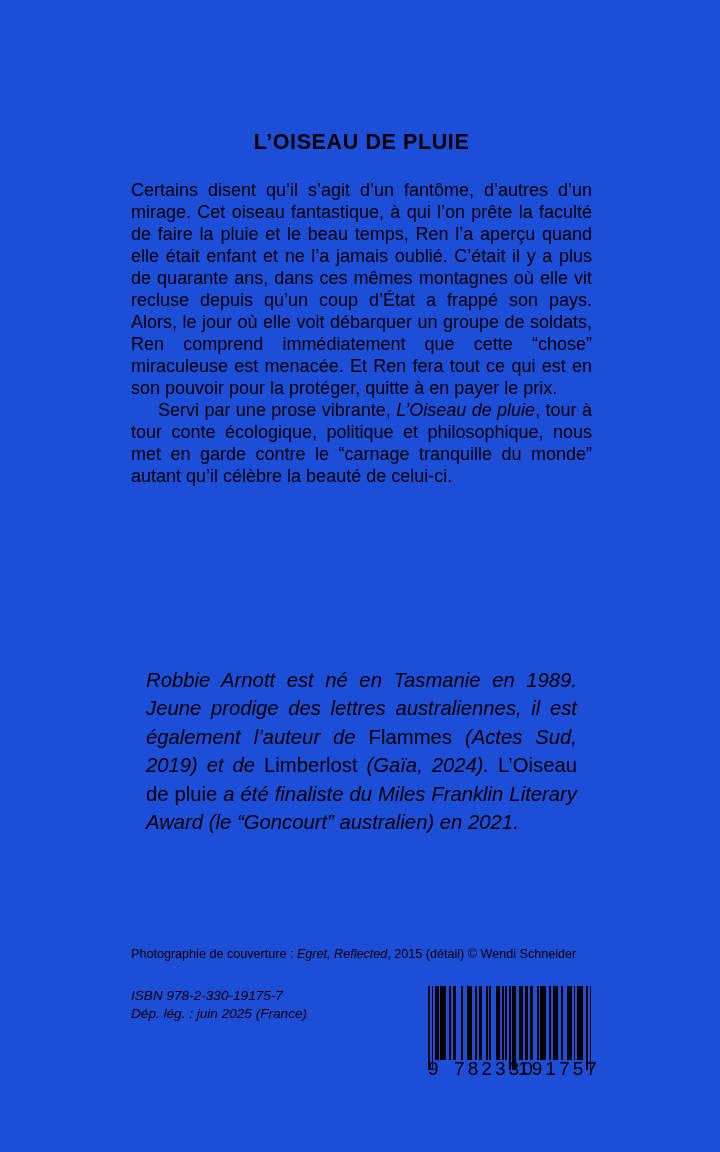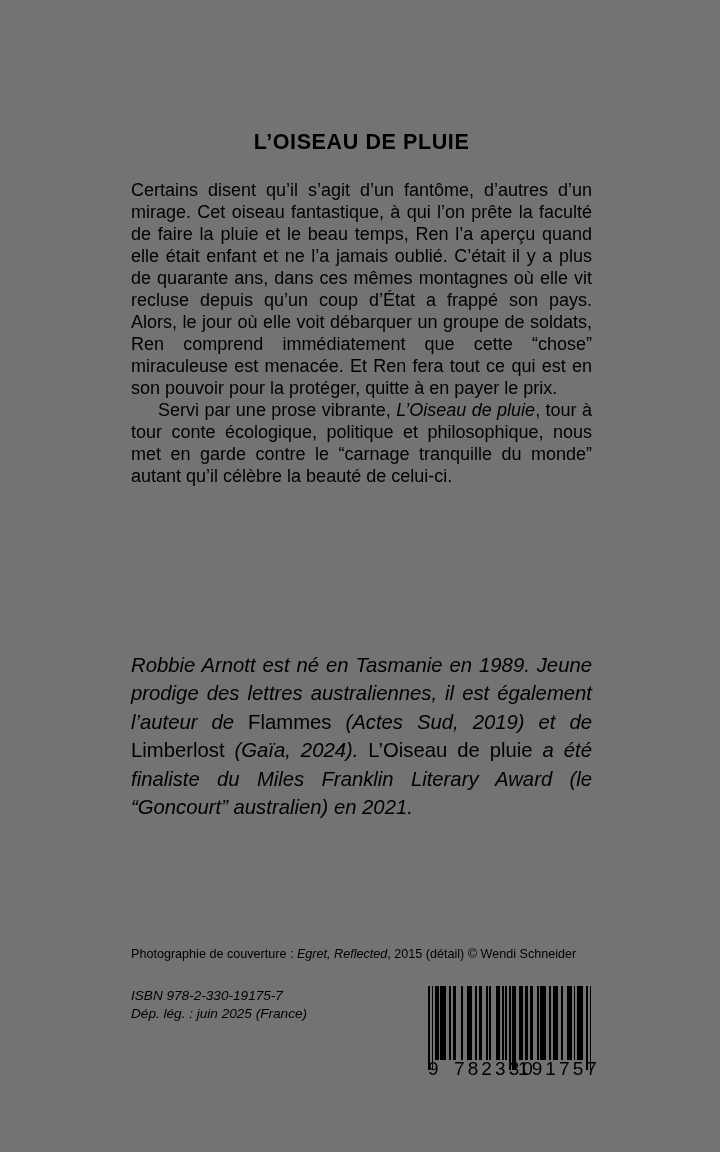--- a/index.html
+++ b/index.html
@@ -13,21 +13,21 @@
     position: relative;
     overflow: hidden;
     font-family: "Liberation Sans", sans-serif;
     color: #000000;
     -webkit-font-smoothing: antialiased;
   }
 
   .page {
     position: absolute;
     inset: 0;
-    background: #737373;
+    background: #1d4ed8;
   }
 
   
   .book-title {
     position: absolute;
     left: 131px;
     top: 117px;
     width: 461px;
     text-align: center;
     font-weight: bold;
@@ -57,21 +57,21 @@
     position: absolute;
     left: 131px;
     top: 651px;
     width: 461px;
     font-size: 20.3px;
     line-height: 28.4px;
     font-style: italic;
     text-align: justify;
     text-justify: inter-word;
   }
-  .bio p { margin: 0; }
+  .bio p { margin: 15px; }
   .bio .rom { font-style: normal; }
 
   
   .photo-credit {
     position: absolute;
     left: 131px;
     top: 946px;
     width: 461px;
     font-size: 12.6px;
     line-height: 16px;

